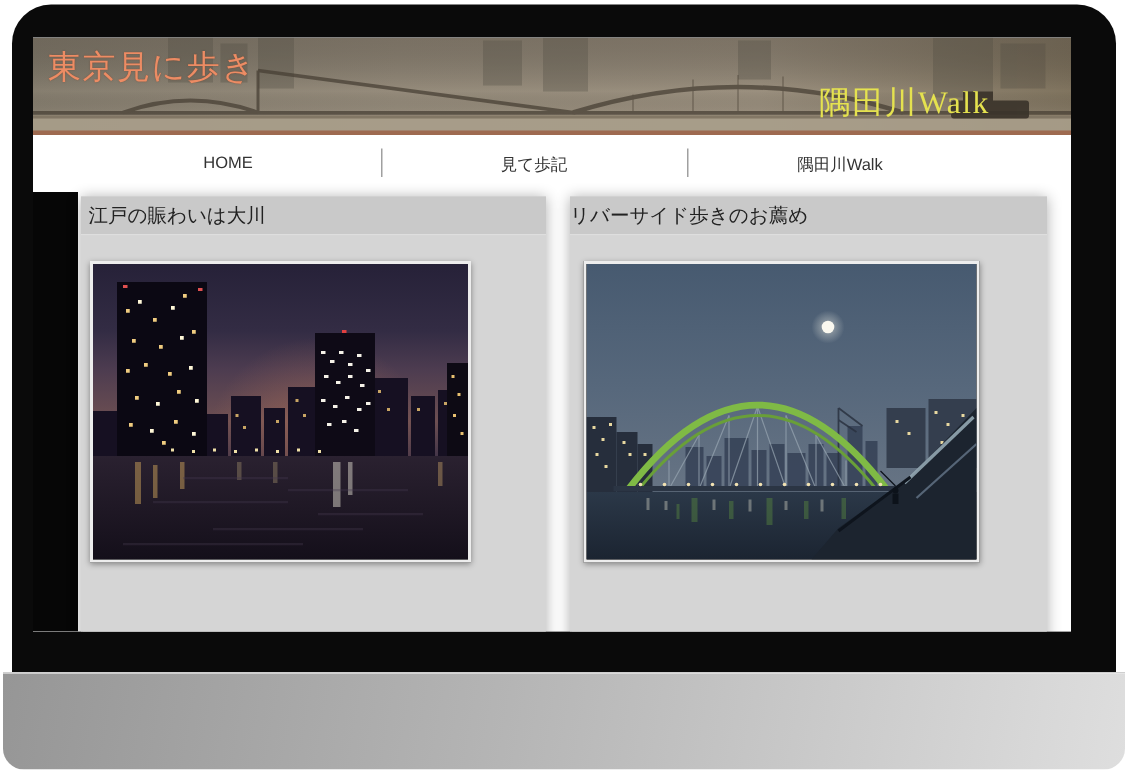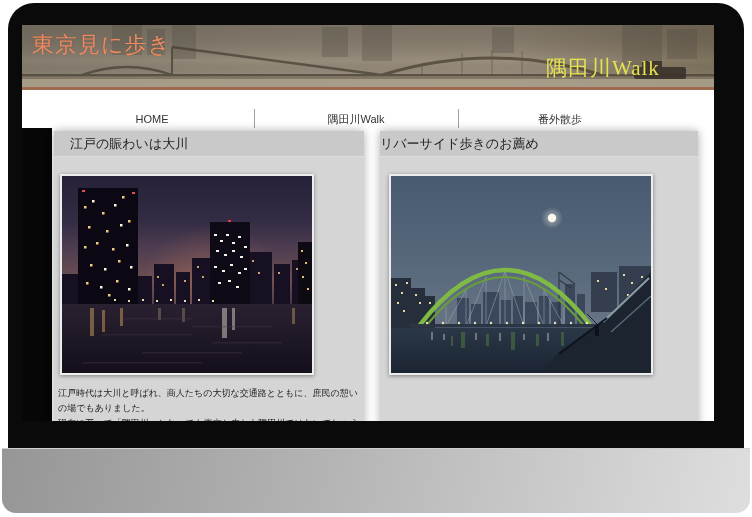--- a/index.html
+++ b/index.html
@@ -29,21 +29,21 @@
   .site-title {
     position:absolute; left:10px; top:5px; font-size:22px; letter-spacing:1px;
     color:#ec8c64; text-shadow:0 0 1px rgba(110,50,25,.55); font-weight:500;
   }
   .site-subtitle {
     position:absolute; left:524px; top:29px; font-family:"Liberation Serif","DejaVu Serif",serif;
     font-size:21px; color:#e5e24f; letter-spacing:1px;
   }
 
   
-  .main-nav { position:absolute; left:28px; top:75px; width:612px; height:38px; display:flex; background:#fff; }
+  .main-nav { position:absolute; left:28px; top:65px; width:612px; height:38px; display:flex; background:#fff; }
   .nav-item {
     flex:1; display:flex; align-items:center; justify-content:center;
     font-size:11px; color:#333; position:relative; cursor:pointer;
   }
   .nav-item + .nav-item::before {
     content:""; position:absolute; left:0; top:9px; width:1px; height:19px; background:#a0a0a0;
   }
 
   
   .content { position:absolute; left:0; top:103px; width:692px; height:293px; background:#fff; }
@@ -53,21 +53,21 @@
     position:absolute; top:3px; height:332px; background:#d5d5d5;
     box-shadow:0 0 9px rgba(0,0,0,.32);
   }
   .article.a-left  { left:32px;  width:310px; }
   .article.a-right { left:358px; width:318px; }
 
   .article-heading {
     height:26px; line-height:26px; background:#c9c9c9; border-bottom:1px solid #dedede;
     font-size:13px; color:#222; overflow:hidden; white-space:nowrap;
   }
-  .a-left  .article-heading { padding-left:16px; }
+  .a-left  .article-heading { padding-left:5px; }
   .a-right .article-heading { }
 
   .photo-frame {
     margin-top:17px; border:2px solid #ededed; background:#000;
     box-shadow:0 1px 4px rgba(0,0,0,.4); font-size:0; line-height:0;
   }
   .a-left  .photo-frame { margin-left:6px; width:254px; height:201px; }
   .a-right .photo-frame { margin-left:9px; width:264px; height:201px; }
   .photo-frame svg { display:block; }
 
@@ -128,22 +128,22 @@
           <rect x="620" y="36" width="20" height="7" fill="#3a332a"></rect>
         </g>
         <rect x="0" y="62" width="692" height="3" fill="#9c6246" opacity="0.85"></rect>
       </svg>
       <div class="site-title">東京見に歩き</div>
       <div class="site-subtitle">隅田川Walk</div>
     </div>
 
     <div class="main-nav">
       <div class="nav-item">HOME</div>
+      <div class="nav-item">見て歩記</div>
       <div class="nav-item">隅田川Walk</div>
-      <div class="nav-item">番外散歩</div>
     </div>
 
     <div class="content">
       <div class="left-black-strip"></div>
 
       <div class="article a-left">
         <div class="article-heading">江戸の賑わいは大川</div>
         <div class="photo-frame">
           <svg viewBox="0 0 250 197" width="250" height="197">
             <defs>
@@ -275,24 +275,20 @@
             <g fill="#463a50" opacity="0.35">
               <rect x="60" y="142" width="70" height="1.5"></rect>
                 <rect x="130" y="150" width="80" height="1.5"></rect>
               <rect x="40" y="158" width="90" height="1.5"></rect>
                 <rect x="150" y="166" width="70" height="1.5"></rect>
               <rect x="80" y="176" width="100" height="1.5"></rect>
                 <rect x="20" y="186" width="120" height="1.5"></rect>
             </g>
           </svg>
         </div>
-        <div class="article-text">
-          <p>江戸時代は大川と呼ばれ、商人たちの大切な交通路とともに、庶民の憩いの場でもありました。</p>
-          <p>現在に至って「隅田川」となっても東京と来たら隅田川ではないでしょうか。</p>
-        </div>
       </div>
 
       <div class="article a-right">
         <div class="article-heading">リバーサイド歩きのお薦め</div>
         <div class="photo-frame">
           <svg viewBox="0 0 260 197" width="260" height="197">
             <defs>
               <linearGradient id="skyR" x1="0" y1="0" x2="0" y2="1">
                 <stop offset="0" stop-color="#475a70"></stop>
                   <stop offset="0.55" stop-color="#57687c"></stop>

